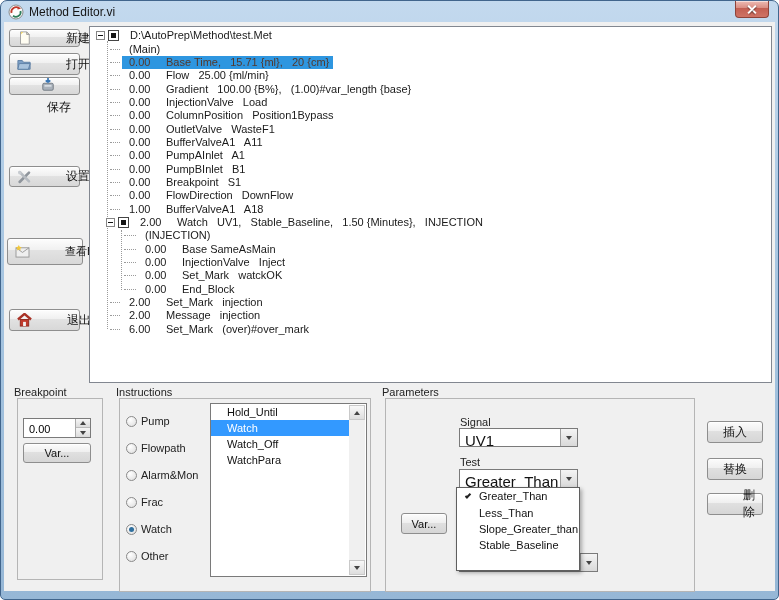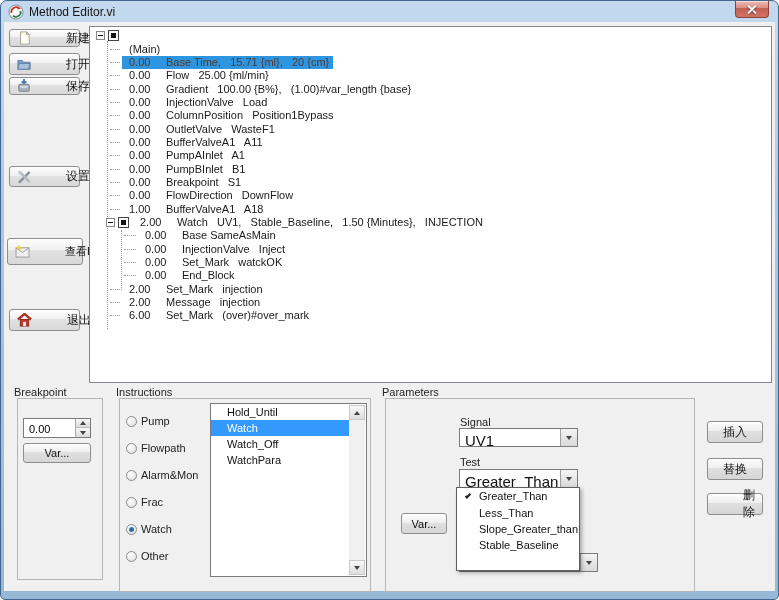--- a/index.html
+++ b/index.html
@@ -130,21 +130,21 @@
     </div>
 
     <div class="side-btn" style="left:5px;top:31px;width:71px;height:22px;">
       <svg width="14" height="14" viewBox="0 0 16 16">
         <path d="M1 4 h5 l1.5 2 H15 v8 H1 z" fill="#7d9fc4" stroke="#5a7da3"></path>
         <path d="M2.5 7.5 H15 L13 14 H1 z" fill="#a9c3dd" stroke="#5a7da3"></path>
       </svg>
       <span class="lbl">打开</span>
     </div>
 
-    <div class="side-btn" style="left:5px;top:55px;width:71px;height:18px;">
+    <div class="side-btn" style="left:5px;top:55px;width:71px;height:18px;flex-direction:column;">
       <svg width="14" height="14" viewBox="0 0 16 16">
         <rect x="2" y="6" width="12" height="8" rx="1.5" fill="#aab2bb" stroke="#6f7780"></rect>
         <rect x="4" y="8" width="8" height="2" fill="#d7dde3"></rect>
         <path d="M8 0 v5 M8 5 l-2.6 -2.4 M8 5 l2.6 -2.4" stroke="#3a77b5" stroke-width="2" fill="none"></path>
       </svg>
       <span class="lbl">保存</span>
     </div>
 
     <div class="side-btn" style="left:5px;top:144px;width:71px;height:21px;">
       <svg width="14" height="14" viewBox="0 0 16 16">
@@ -170,35 +170,36 @@
         <rect x="3.5" y="7" width="9" height="7" fill="#c0392b" stroke="#8f271d"></rect>
         <rect x="6.5" y="9.5" width="3" height="4.5" fill="#f2f2f2"></rect>
       </svg>
       <span class="lbl">退出</span>
     </div>
 
     <div class="tree">
       <div class="guide" style="left:17px;top:14px;height:288px;"></div>
       <div class="guide" style="left:31px;top:203px;height:60px;"></div>
       <div class="tree-rows">
-          <div class="trow"><span class="sp" style="width: 3px;"></span><span class="xbox"></span><span class="bicon"></span></div>
+          <div class="trow"><span class="sp" style="width: 3px;"></span><span class="xbox"></span><span class="bicon"></span><span class="tcontent"><span class="ttext">D:\AutoPrep\Method\test.Met</span></span></div>
           <div class="trow"><span class="sp" style="width: 17px;"></span><span class="dash"></span><span class="tcontent"><span class="ttext">(Main)</span></span></div>
           <div class="trow selected"><span class="sp" style="width: 17px;"></span><span class="dash"></span><span class="tcontent"><span class="ttime">0.00</span><span class="ttext">Base Time,   15.71 {ml},   20 {cm}</span></span></div>
           <div class="trow"><span class="sp" style="width: 17px;"></span><span class="dash"></span><span class="tcontent"><span class="ttime">0.00</span><span class="ttext">Flow   25.00 {ml/min}</span></span></div>
           <div class="trow"><span class="sp" style="width: 17px;"></span><span class="dash"></span><span class="tcontent"><span class="ttime">0.00</span><span class="ttext">Gradient   100.00 {B%},   (1.00)#var_length {base}</span></span></div>
           <div class="trow"><span class="sp" style="width: 17px;"></span><span class="dash"></span><span class="tcontent"><span class="ttime">0.00</span><span class="ttext">InjectionValve   Load</span></span></div>
           <div class="trow"><span class="sp" style="width: 17px;"></span><span class="dash"></span><span class="tcontent"><span class="ttime">0.00</span><span class="ttext">ColumnPosition   Position1Bypass</span></span></div>
           <div class="trow"><span class="sp" style="width: 17px;"></span><span class="dash"></span><span class="tcontent"><span class="ttime">0.00</span><span class="ttext">OutletValve   WasteF1</span></span></div>
           <div class="trow"><span class="sp" style="width: 17px;"></span><span class="dash"></span><span class="tcontent"><span class="ttime">0.00</span><span class="ttext">BufferValveA1   A11</span></span></div>
           <div class="trow"><span class="sp" style="width: 17px;"></span><span class="dash"></span><span class="tcontent"><span class="ttime">0.00</span><span class="ttext">PumpAInlet   A1</span></span></div>
           <div class="trow"><span class="sp" style="width: 17px;"></span><span class="dash"></span><span class="tcontent"><span class="ttime">0.00</span><span class="ttext">PumpBInlet   B1</span></span></div>
           <div class="trow"><span class="sp" style="width: 17px;"></span><span class="dash"></span><span class="tcontent"><span class="ttime">0.00</span><span class="ttext">Breakpoint   S1</span></span></div>
           <div class="trow"><span class="sp" style="width: 17px;"></span><span class="dash"></span><span class="tcontent"><span class="ttime">0.00</span><span class="ttext">FlowDirection   DownFlow</span></span></div>
           <div class="trow"><span class="sp" style="width: 17px;"></span><span class="dash"></span><span class="tcontent"><span class="ttime">1.00</span><span class="ttext">BufferValveA1   A18</span></span></div>
           <div class="trow"><span class="sp" style="width: 13px;"></span><span class="xbox"></span><span class="bicon"></span><span class="tcontent"><span class="ttime">2.00</span><span class="ttext">Watch   UV1,   Stable_Baseline,   1.50 {Minutes},   INJECTION</span></span></div>
+          <div class="trow"><span class="sp" style="width: 31px;"></span><span class="dash w2"></span><span class="tcontent"><span class="ttext">(INJECTION)</span></span></div>
           <div class="trow"><span class="sp" style="width: 31px;"></span><span class="dash w2"></span><span class="tcontent"><span class="ttime">0.00</span><span class="ttext">Base SameAsMain</span></span></div>
           <div class="trow"><span class="sp" style="width: 31px;"></span><span class="dash w2"></span><span class="tcontent"><span class="ttime">0.00</span><span class="ttext">InjectionValve   Inject</span></span></div>
           <div class="trow"><span class="sp" style="width: 31px;"></span><span class="dash w2"></span><span class="tcontent"><span class="ttime">0.00</span><span class="ttext">Set_Mark   watckOK</span></span></div>
           <div class="trow"><span class="sp" style="width: 31px;"></span><span class="dash w2"></span><span class="tcontent"><span class="ttime">0.00</span><span class="ttext">End_Block</span></span></div>
           <div class="trow"><span class="sp" style="width: 17px;"></span><span class="dash"></span><span class="tcontent"><span class="ttime">2.00</span><span class="ttext">Set_Mark   injection</span></span></div>
           <div class="trow"><span class="sp" style="width: 17px;"></span><span class="dash"></span><span class="tcontent"><span class="ttime">2.00</span><span class="ttext">Message   injection</span></span></div>
           <div class="trow"><span class="sp" style="width: 17px;"></span><span class="dash"></span><span class="tcontent"><span class="ttime">6.00</span><span class="ttext">Set_Mark   (over)#over_mark</span></span></div>
         </div>
     </div>
 

